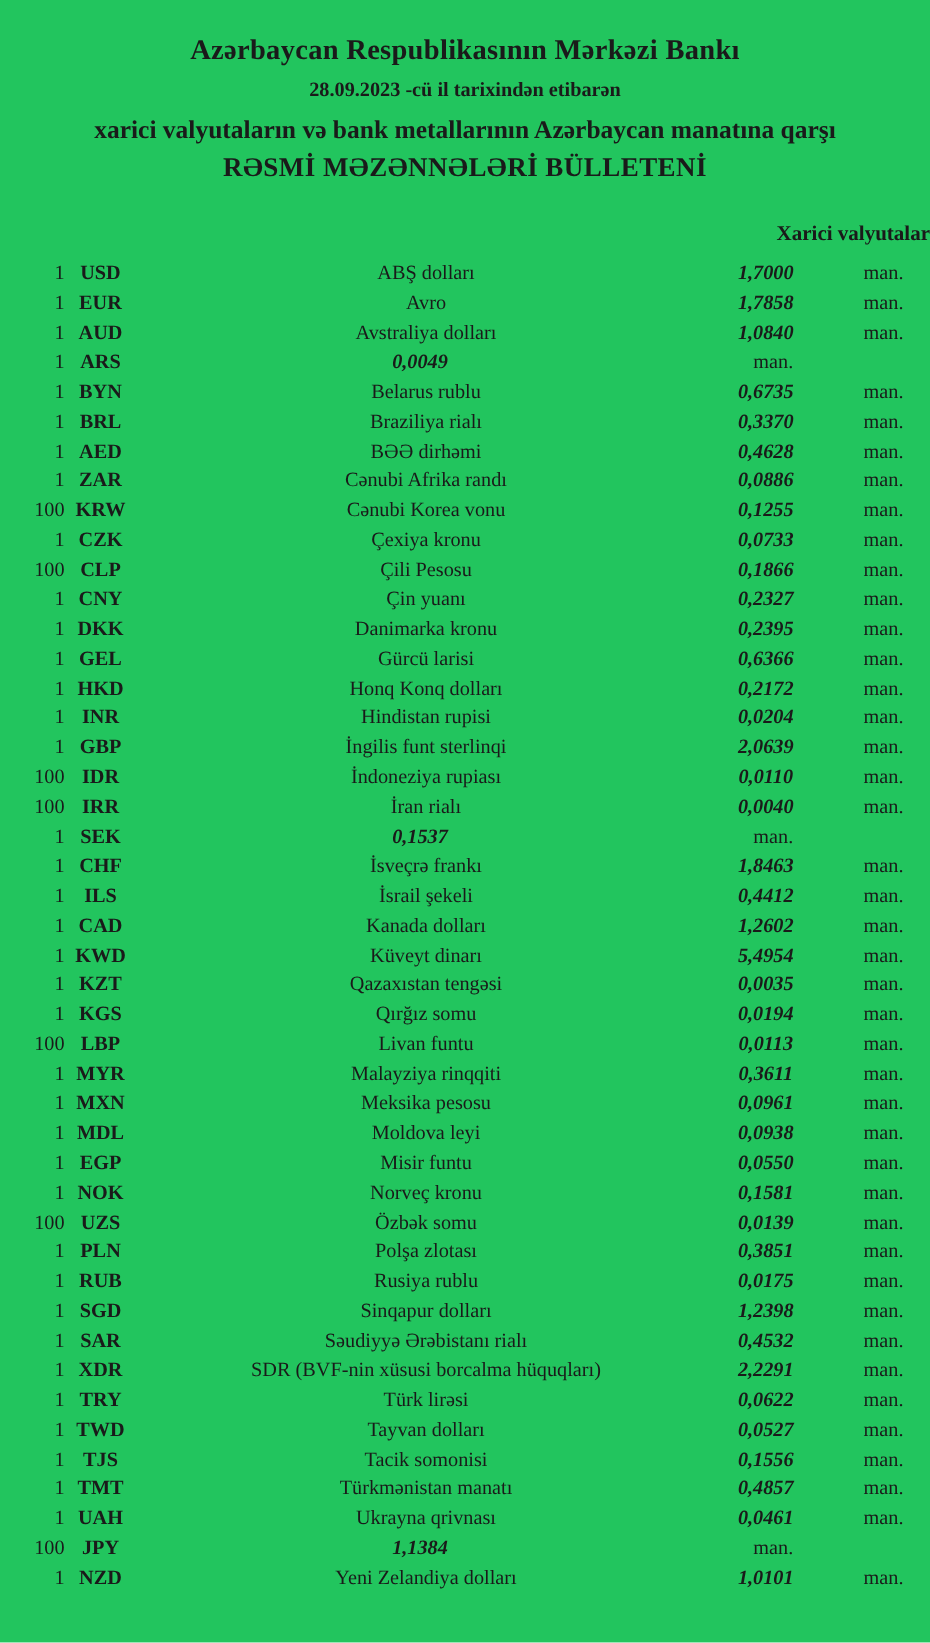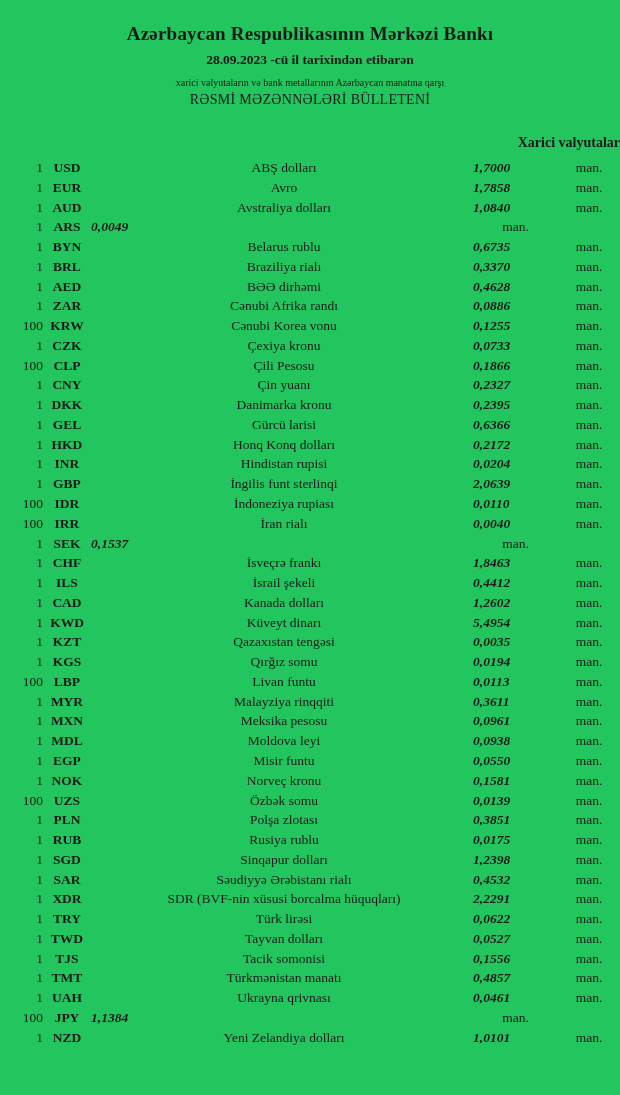--- a/index.html
+++ b/index.html
@@ -27,27 +27,27 @@
     font-weight: bold;
     letter-spacing: 0.2px;
   }
   .date-line {
     margin-top: 7px;
     font-size: 13.5px;
     font-weight: bold;
   }
   .subtitle {
     margin-top: 9px;
-    font-size: 10px;
-    font-weight: normal;
+    font-size: 17px;
+    font-weight: bold;
   }
   .bulletin-title {
     margin-top: 4px;
-    font-size: 14px;
-    font-weight: normal;
+    font-size: 18px;
+    font-weight: bold;
     letter-spacing: 0.3px;
   }
   .section-title {
     margin-top: 27px;
     text-align: right;
     font-size: 14px;
     font-weight: bold;
   }
   .rates-table {
     margin-top: 7px;
@@ -68,21 +68,21 @@
   .rate-row .code {
     text-align: center;
     font-weight: bold;
   }
   .rate-row .name {
     text-align: center;
     padding-left: 4px;
     overflow: hidden;
   }
   .rate-row .rate {
-    text-align: left;
+    text-align: center;
     padding-right: 4px;
     font-weight: bold;
     font-style: italic;
   }
   .rate-row .unit {
     text-align: center;
     padding-left: 6px;
   }
 </style>
 </head>

